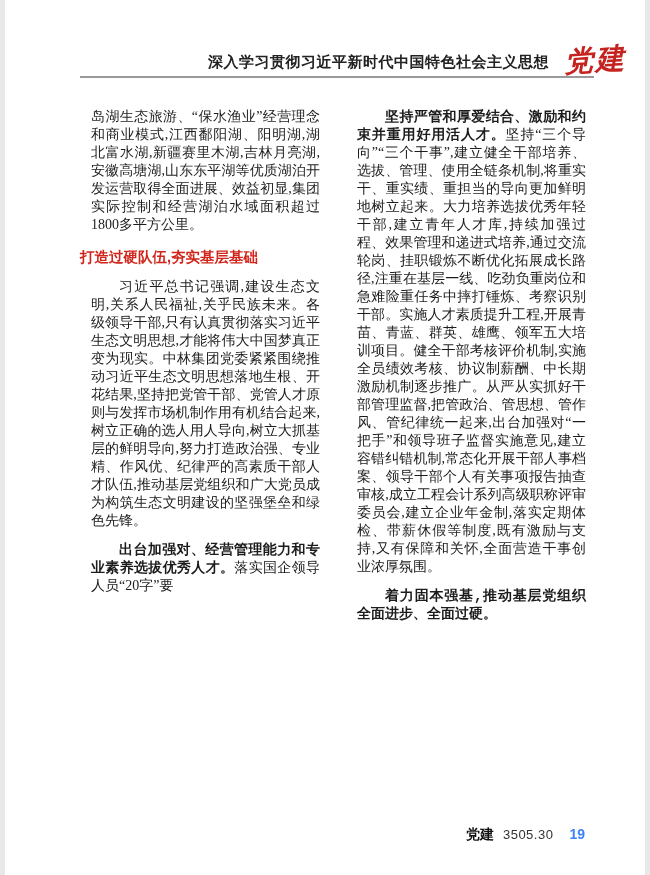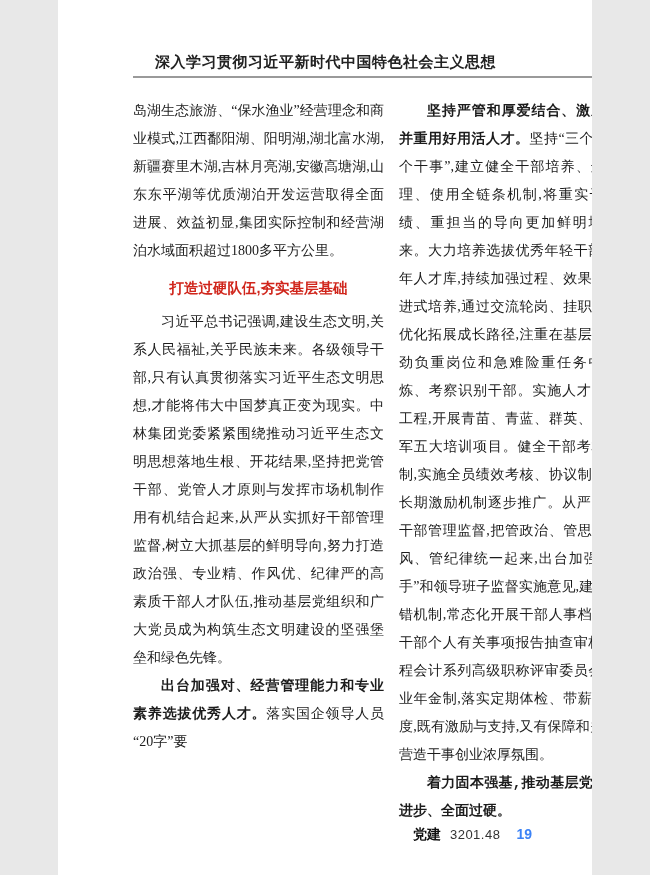--- a/index.html
+++ b/index.html
@@ -1,17 +1,17 @@
 <!DOCTYPE html>
 <html lang="zh" style="--accent_red: #d0251b; --logo_red: #c5231f;"><head>
 <meta charset="utf-8">
 <style>
   html,body{margin:0;padding:0;background:#e8e8e8;}
   .page{
-    position:relative;width:534px;height:875px;background:#ffffff;
+    position:relative;width:640px;height:875px;background:#ffffff;
     margin:0 auto;overflow:hidden;
     font-family:"Liberation Serif","DejaVu Serif",serif;
     color:#1c1c1c;
   }
   
   .header-rule{position:absolute;left:75px;top:76px;width:514px;border-bottom:2px solid #9a9a9a;}
   .header-slogan{
     position:absolute;right:96px;top:53px;
     font-family:"Liberation Sans","DejaVu Sans",sans-serif;
     font-weight:700;font-size:15px;letter-spacing:.5px;color:#222;
@@ -22,30 +22,30 @@
     font-size:29px;font-weight:700;font-style:italic;
     color:var(--logo_red,#c5231f);
     transform:rotate(-4deg);letter-spacing:2px;line-height:1.2;
     font-family:"Liberation Serif",serif;
   }
   
   .col{position:absolute;top:97px;width:251px;}
   .col-left{left:75px;}
   .col-right{left:341px;}
   .col p{
-    margin:0;font-size:14px;line-height:28px;
+    margin:11px;font-size:14px;line-height:18px;
     text-align:justify;text-justify:inter-ideograph;
   }
   .indent{text-indent:2em;}
   .lead{
     font-family:Liberation Mono, monospace;
     font-weight:700;
   }
   .section-heading{
-    margin:14px 0 10px 0;text-align:center;
+    margin:14px 0 10px 0;
     font-family:"Liberation Sans","DejaVu Sans",sans-serif;
     font-size:14.5px;font-weight:700;
     color:var(--accent_red,#d0251b);
   }
   
   .footer{
     position:absolute;right:60px;top:826px;
     display:flex;align-items:baseline;white-space:nowrap;
   }
   .footer .mag{
@@ -64,28 +64,28 @@
 
 <div class="page">
 
   <div class="header-rule"></div>
   <div class="header-slogan">深入学习贯彻习近平新时代中国特色社会主义思想</div>
   <div class="brand-logo">党建</div>
 
   <div class="col col-left">
     <p>岛湖生态旅游、“保水渔业”经营理念和商业模式,江西鄱阳湖、阳明湖,湖北富水湖,新疆赛里木湖,吉林月亮湖,安徽高塘湖,山东东平湖等优质湖泊开发运营取得全面进展、效益初显,集团实际控制和经营湖泊水域面积超过1800多平方公里。</p>
     <h2 class="section-heading">打造过硬队伍,夯实基层基础</h2>
-    <p class="indent">习近平总书记强调,建设生态文明,关系人民福祉,关乎民族未来。各级领导干部,只有认真贯彻落实习近平生态文明思想,才能将伟大中国梦真正变为现实。中林集团党委紧紧围绕推动习近平生态文明思想落地生根、开花结果,坚持把党管干部、党管人才原则与发挥市场机制作用有机结合起来,从严从实抓好干部管理监督,树立大抓基层的鲜明导向,努力打造政治强、专业精、作风优、纪律严的高素质干部人才队伍,推动基层党组织和广大党员成为构筑生态文明建设的坚强堡垒和绿色先锋。</p>
+    <p class="indent">习近平总书记强调,建设生态文明,关系人民福祉,关乎民族未来。各级领导干部,只有认真贯彻落实习近平生态文明思想,才能将伟大中国梦真正变为现实。中林集团党委紧紧围绕推动习近平生态文明思想落地生根、开花结果,坚持把党管干部、党管人才原则与发挥市场机制作用有机结合起来,树立正确的选人用人导向,树立大抓基层的鲜明导向,努力打造政治强、专业精、作风优、纪律严的高素质干部人才队伍,推动基层党组织和广大党员成为构筑生态文明建设的坚强堡垒和绿色先锋。</p>
     <p class="indent"><span class="lead">出台加强对、经营管理能力和专业素养选拔优秀人才。</span><span>落实国企领导人员“20字”要</span></p>
   </div>
 
   <div class="col col-right">
     <p class="indent"><span class="lead">坚持严管和厚爱结合、激励和约束并重用好用活人才。</span><span>坚持“三个导向”“三个干事”,建立健全干部培养、选拔、管理、使用全链条机制,将重实干、重实绩、重担当的导向更加鲜明地树立起来。大力培养选拔优秀年轻干部,建立青年人才库,持续加强过程、效果管理和递进式培养,通过交流轮岗、挂职锻炼不断优化拓展成长路径,注重在基层一线、吃劲负重岗位和急难险重任务中摔打锤炼、考察识别干部。实施人才素质提升工程,开展青苗、青蓝、群英、雄鹰、领军五大培训项目。健全干部考核评价机制,实施全员绩效考核、协议制薪酬、中长期激励机制逐步推广。从严从实抓好干部管理监督,把管政治、管思想、管作风、管纪律统一起来,出台加强对“一把手”和领导班子监督实施意见,建立容错纠错机制,常态化开展干部人事档案、领导干部个人有关事项报告抽查审核,成立工程会计系列高级职称评审委员会,建立企业年金制,落实定期体检、带薪休假等制度,既有激励与支持,又有保障和关怀,全面营造干事创业浓厚氛围。</span></p>
     <p class="indent"><span class="lead">着力固本强基,推动基层党组织全面进步、全面过硬。</span></p>
   </div>
 
   <div class="footer">
     <span class="mag">党建</span>
-    <span class="issue">3201.48</span>
+    <span class="issue">3505.30</span>
     <span class="pagenum">19</span>
   </div>
 
 </div>
 
 </body></html>

